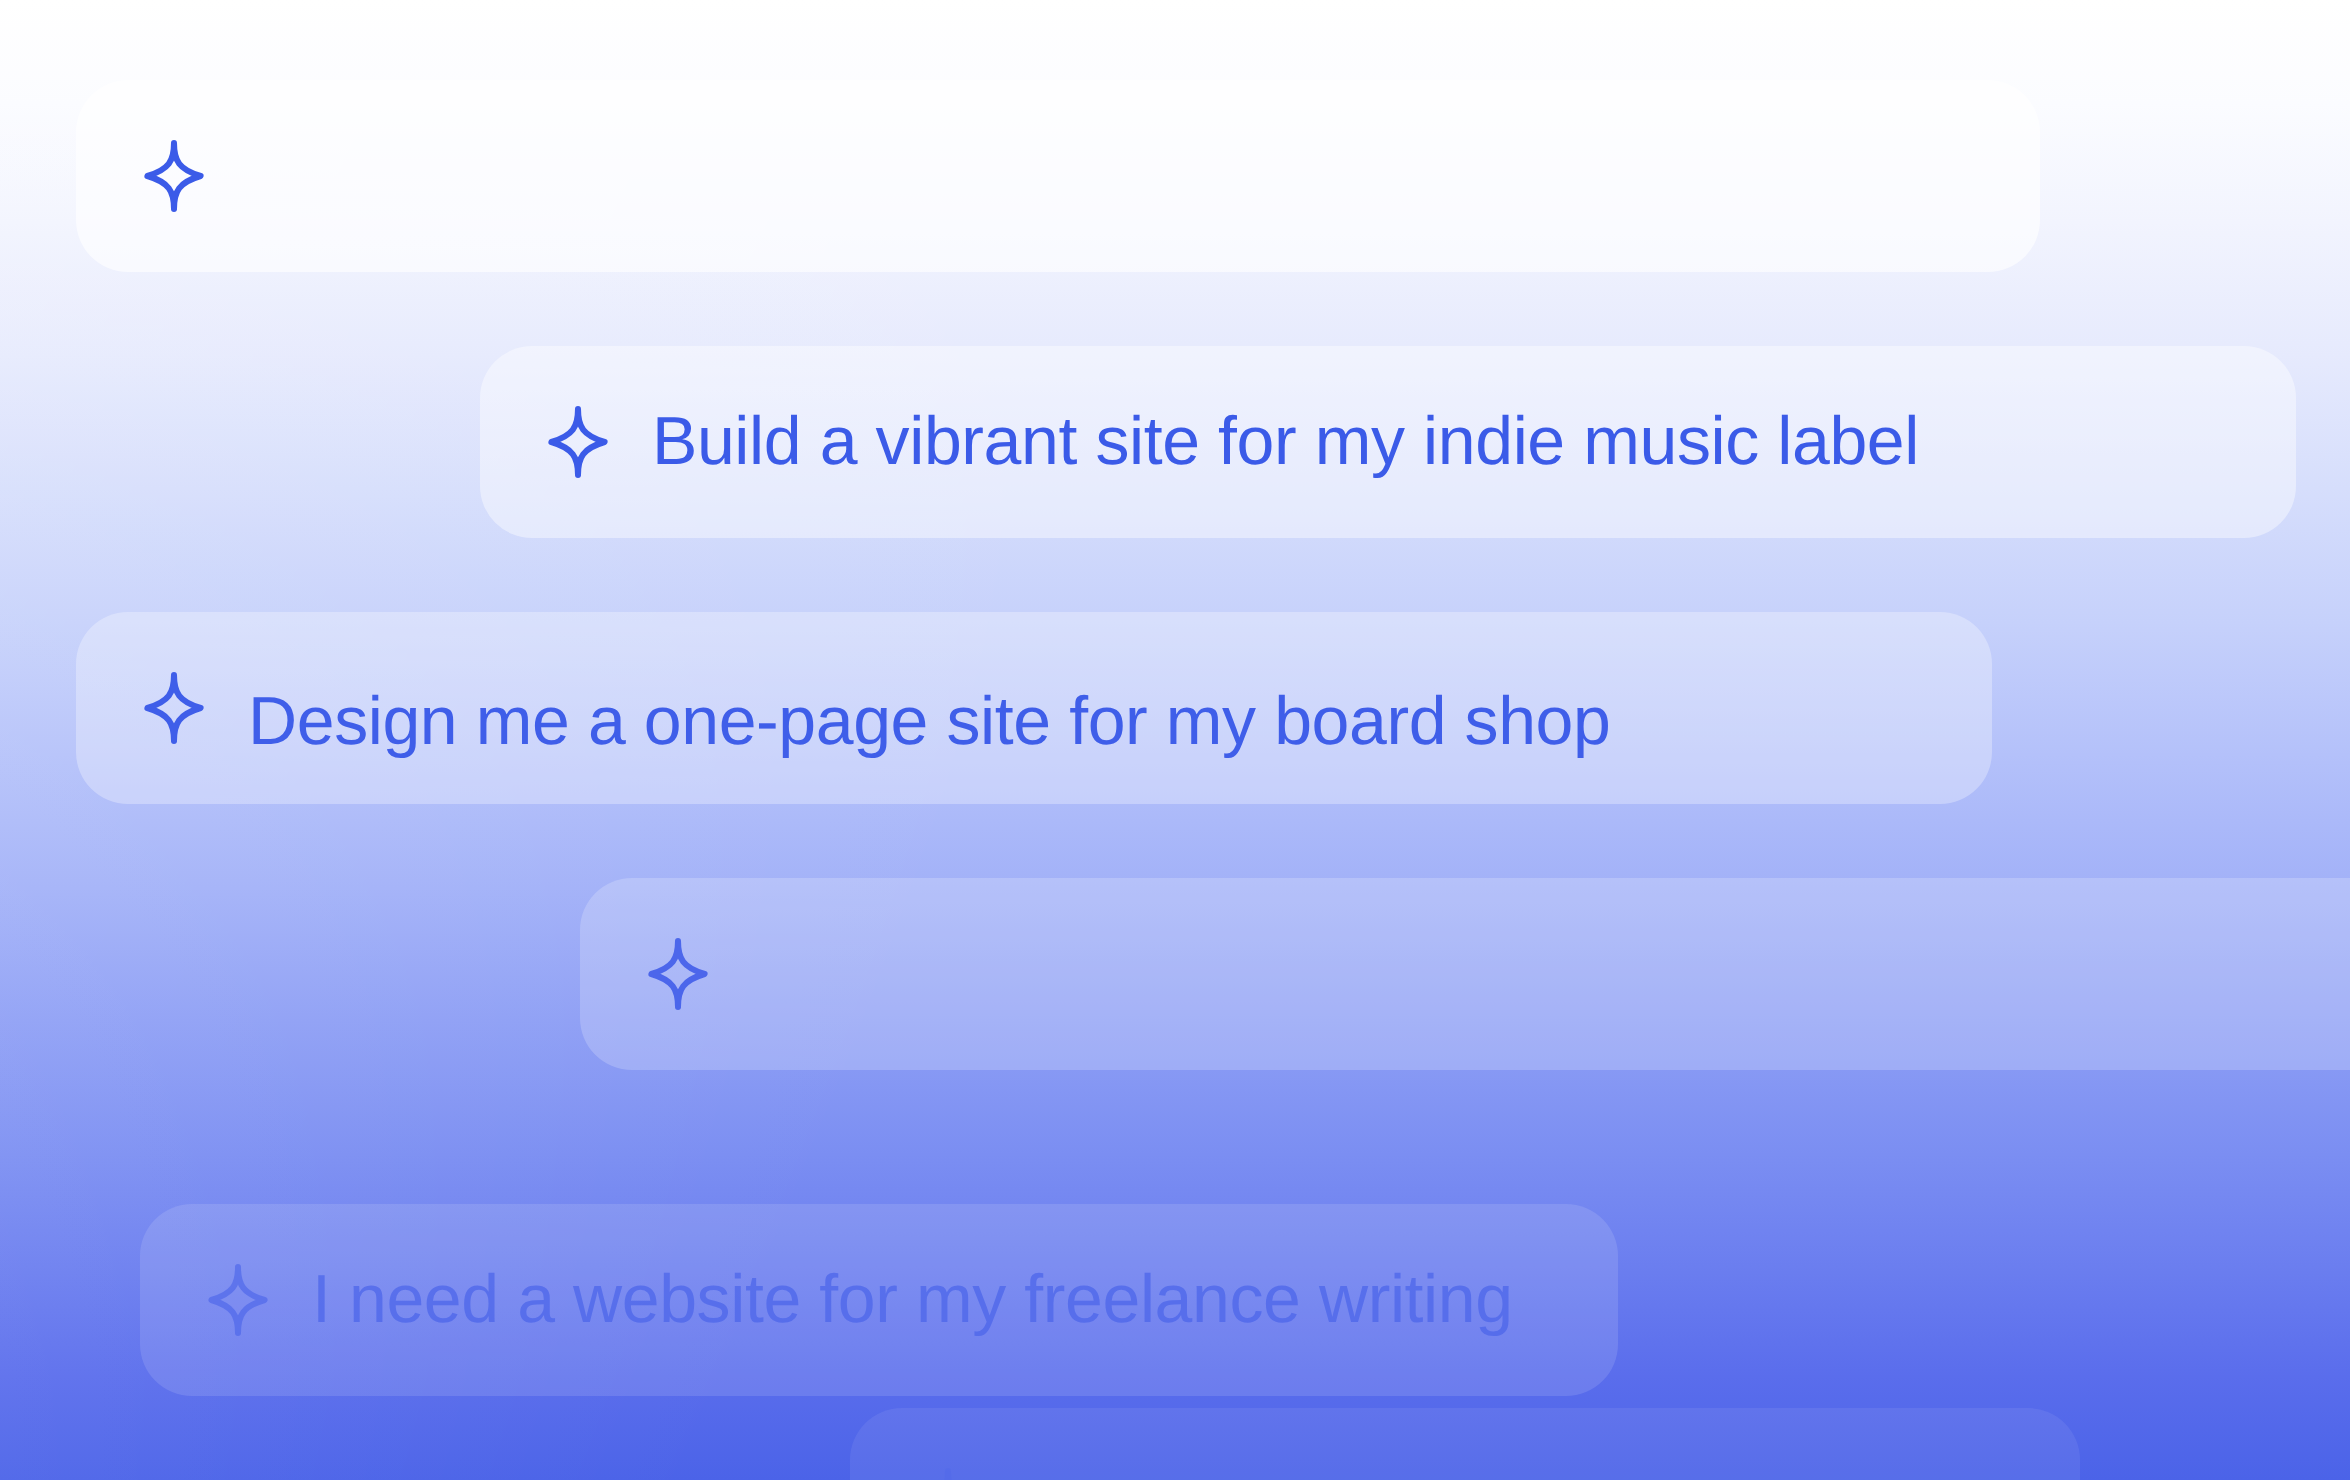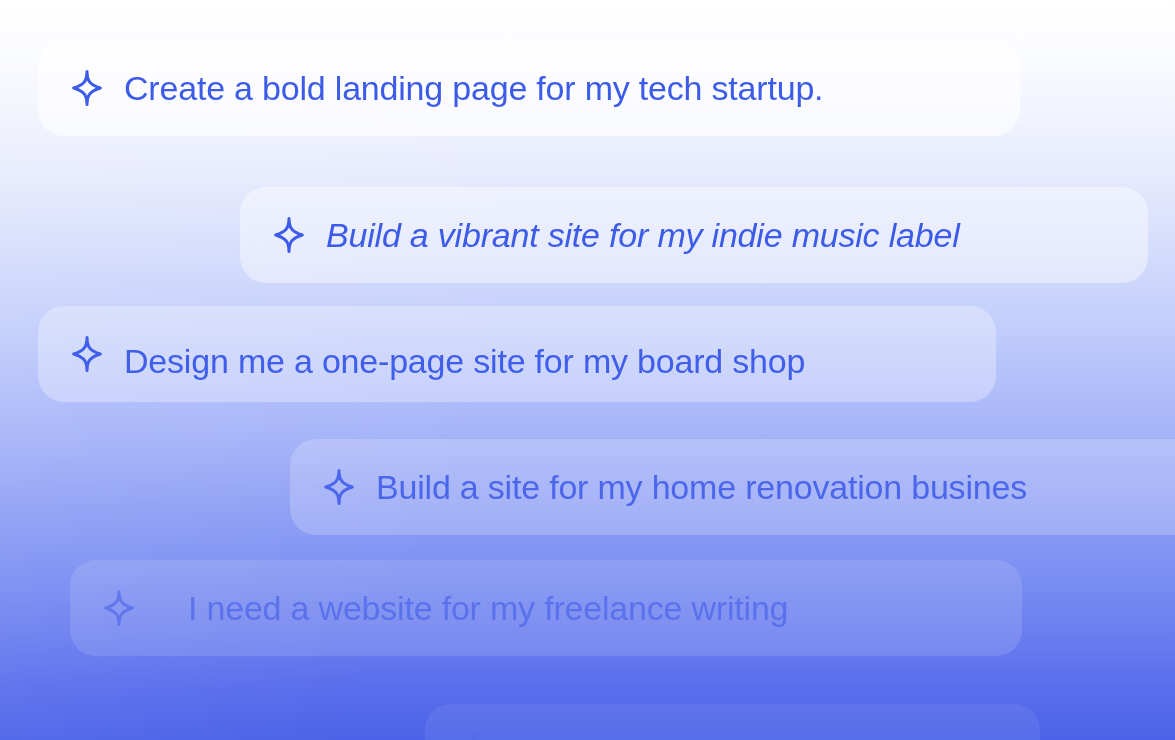--- a/index.html
+++ b/index.html
@@ -74,51 +74,50 @@
     font-size: 34px;
     line-height: 1;
     letter-spacing: -0.2px;
     color: #3b5be8;
   }
 
   
   #pill-1 { left: 38px;  top: 40px;  width: 982px;  background: rgba(255,255,255,0.62); }
   #pill-1 .label { color: #3b5be8; }
 
-  #pill-2 { left: 240px; top: 187px; width: 908px;  background: rgba(255,255,255,0.42); font-style: italic; }
+  #pill-2 { left: 240px; top: 173px; width: 908px;  background: rgba(255,255,255,0.42); }
   #pill-2 .label { color: #3b5be8; }
 
   #pill-3 { left: 38px;  top: 306px; width: 958px;  background: rgba(255,255,255,0.30); }
   #pill-3 .label { color: #3f5ee9; margin-top: 14px; }
 
   #pill-4 { left: 290px; top: 439px; width: 940px;  background: rgba(255,255,255,0.20); }
   #pill-4 .label { color: #4460ea; opacity: 0.92; }
 
-  #pill-5 { left: 70px;  top: 560px; width: 952px;  background: rgba(255,255,255,0.12); gap: 32px; }
+  #pill-5 { left: 70px;  top: 602px; width: 739px;  background: rgba(255,255,255,0.12); }
   #pill-5 .label { color: #4a64ea; opacity: 0.70; }
 
   #pill-6 { left: 425px; top: 704px; width: 615px;  background: rgba(255,255,255,0.07); }
   #pill-6 .label { color: #4e67ea; opacity: 0.35; }
 
   #pill-4 .sparkle, #pill-5 .sparkle { opacity: 0.92; }
   #pill-5 .sparkle { opacity: 0.62; }
   #pill-6 .sparkle { opacity: 0.30; }
 </style>
 </head>
 <body>
 
 <div id="stage">
 
   <div class="pill" id="pill-1">
     <span class="sparkle">
       <svg viewBox="0 0 24 24" fill="none" xmlns="http://www.w3.org/2000/svg">
         <path d="M12 1.6 C12 7.2 13.6 10 20.4 12 C13.6 14 12 16.8 12 22.4 C12 16.8 10.4 14 3.6 12 C10.4 10 12 7.2 12 1.6 Z" fill="none" stroke="#3b5be8" stroke-width="1.9" stroke-linejoin="round"></path>
       </svg>
     </span>
-    <span class="label">Create a bold landing page for my tech startup.</span>
   </div>
 
   <div class="pill" id="pill-2">
     <span class="sparkle">
       <svg viewBox="0 0 24 24" fill="none" xmlns="http://www.w3.org/2000/svg">
         <path d="M12 1.6 C12 7.2 13.6 10 20.4 12 C13.6 14 12 16.8 12 22.4 C12 16.8 10.4 14 3.6 12 C10.4 10 12 7.2 12 1.6 Z" fill="none" stroke="#3b5be8" stroke-width="1.9" stroke-linejoin="round"></path>
       </svg>
     </span>
     <span class="label">Build a vibrant site for my indie music label</span>
   </div>
@@ -131,21 +130,20 @@
     </span>
     <span class="label">Design me a one-page site for my board shop</span>
   </div>
 
   <div class="pill" id="pill-4">
     <span class="sparkle">
       <svg viewBox="0 0 24 24" fill="none" xmlns="http://www.w3.org/2000/svg">
         <path d="M12 1.6 C12 7.2 13.6 10 20.4 12 C13.6 14 12 16.8 12 22.4 C12 16.8 10.4 14 3.6 12 C10.4 10 12 7.2 12 1.6 Z" fill="none" stroke="#4460ea" stroke-width="1.9" stroke-linejoin="round"></path>
       </svg>
     </span>
-    <span class="label">Build a site for my home renovation busines</span>
   </div>
 
   <div class="pill" id="pill-5">
     <span class="sparkle">
       <svg viewBox="0 0 24 24" fill="none" xmlns="http://www.w3.org/2000/svg">
         <path d="M12 1.6 C12 7.2 13.6 10 20.4 12 C13.6 14 12 16.8 12 22.4 C12 16.8 10.4 14 3.6 12 C10.4 10 12 7.2 12 1.6 Z" fill="none" stroke="#4a64ea" stroke-width="1.9" stroke-linejoin="round"></path>
       </svg>
     </span>
     <span class="label">I need a website for my freelance writing</span>
   </div>

